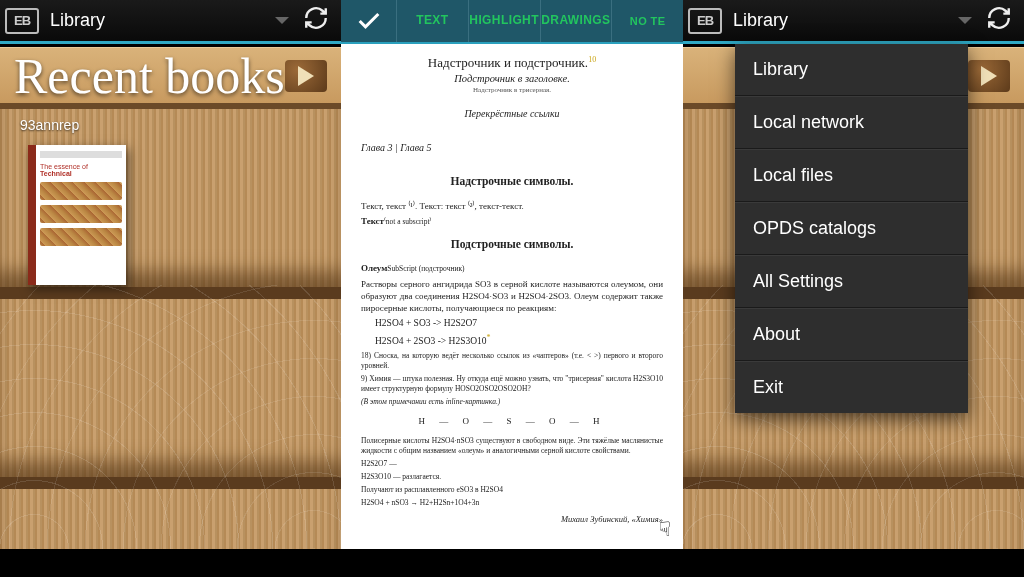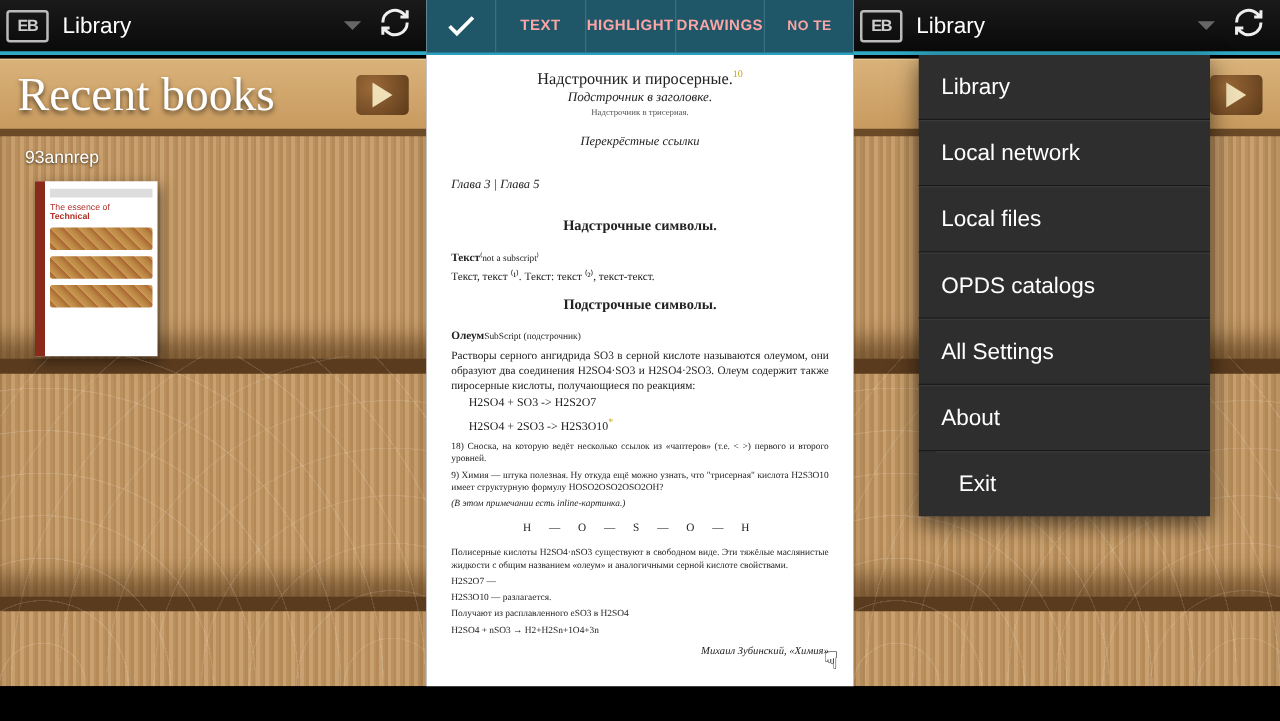--- a/index.html
+++ b/index.html
@@ -57,21 +57,21 @@
   background: linear-gradient(#d9b27a, #c89a5f);
   border-top: 1px solid #e8c998;
   border-bottom: 6px solid #6b4a28;
   height: 62px;
   display: flex; align-items: center;
   padding: 0 14px;
   position: relative;
 }
 .header-banner-title {
   color: #fff;
-  font-size: 38px;
+  font-size: 50px;
   text-shadow: 0 2px 4px rgba(0,0,0,0.6);
   font-family: Georgia, serif;
   flex: 1;
 }
 .arrow-badge {
   width: 42px; height: 32px;
   background: radial-gradient(circle at 30% 30%, #9c6a38, #5c3a1a);
   border-radius: 4px;
   display: flex; align-items: center; justify-content: center;
 }
@@ -112,21 +112,21 @@
     repeating-radial-gradient(circle at 10% 100%, rgba(255,255,255,0.12) 0 1px, transparent 1px 34px),
     repeating-radial-gradient(circle at 92% 100%, rgba(255,255,255,0.10) 0 1px, transparent 1px 38px);
 }
 
 
 .reader-top {
   height: 44px;
   background: #1f5768;
   border-bottom: 2px solid #2aa0bd;
   display: flex; align-items: stretch;
-  color: #fca5a5;
+  color: #22c55e;
 }
 .check-slot {
   width: 56px; display: flex; align-items: center; justify-content: center;
   border-right: 1px solid #3a6f80;
 }
 .check-slot svg { width: 28px; height: 28px; }
 .reader-tab {
   flex: 1; display: flex; align-items: center; justify-content: center;
   font-size: 12px; font-weight: bold; letter-spacing: 0.4px;
   border-right: 1px solid #3a6f80;
@@ -163,21 +163,21 @@
   box-shadow: 0 6px 18px rgba(0,0,0,0.6);
   z-index: 10;
 }
 .menu-item {
   color: #fff; font-size: 18px;
   padding: 15px 18px;
   border-bottom: 1px solid #1a1a1a;
   border-top: 1px solid #3a3a3a;
 }
 .menu-item:first-child { border-top: none; }
-.menu-item:last-child { border-bottom: none; margin-left: 14px; }
+.menu-item:last-child { border-bottom: none; }
 </style>
 </head>
 <body>
 
 <div class="pane pane1">
   <div class="topbar">
     <div class="logo-slot">
         <div class="logo-eb">EB</div>
       </div>
     <div class="topbar-title">Library</div>
@@ -218,28 +218,28 @@
       <svg viewBox="0 0 24 24" fill="none" stroke="#fff" stroke-width="2.6">
           <path d="M4 12l5 5L20 6"></path>
         </svg>
     </div>
     <div class="reader-tab">TEXT</div>
     <div class="reader-tab">HIGHLIGHT</div>
     <div class="reader-tab">DRAWINGS</div>
     <div class="reader-tab">NO TE</div>
   </div>
   <div class="reader-page">
-    <h2><span>Надстрочник и пиросерные.</span><span class="sup">10</span></h2>
+    <h2><span>Надстрочник и подстрочник.</span><span class="sup">10</span></h2>
     <div class="ital">Подстрочник в заголовке.</div>
     <div class="small">Надстрочник в трисерная.</div>
     <div class="sect">Перекрёстные ссылки</div>
     <div class="sub">Глава 3 | Глава 5</div>
     <div class="bold-c">Надстрочные символы.</div>
+    <p>Текст, текст ⁽¹⁾. Текст: текст ⁽²⁾, текст-текст.</p>
     <p><b>Текст</b><span class="tiny">⁽not a subscript⁾</span></p>
-    <p>Текст, текст ⁽¹⁾. Текст: текст ⁽²⁾, текст-текст.</p>
     <div class="bold-c">Подстрочные символы.</div>
     <p><b>Олеум</b><span class="tiny">SubScript (подстрочник)</span></p>
     <p>Растворы серного ангидрида SO3 в серной кислоте называются олеумом, они образуют два соединения H2SO4·SO3 и H2SO4·2SO3. Олеум содержит также пиросерные кислоты, получающиеся по реакциям:</p>
     <p class="formula">H2SO4 + SO3 -&gt; H2S2O7</p>
     <p class="formula"><span>H2SO4 + 2SO3 -&gt; H2S3O10</span><span class="sup">*</span></p>
     <p class="tiny">18) Сноска, на которую ведёт несколько ссылок из «чаптеров» (т.е. &lt;   &gt;) первого и второго уровней.</p>
     <p class="tiny">9) Химия — штука полезная. Ну откуда ещё можно узнать, что "трисерная" кислота H2S3O10 имеет структурную формулу HOSO2OSO2OSO2OH?</p>
     <p class="tiny" style="font-style:italic">(В этом примечании есть inline-картинка.)</p>
     <div class="chemdiag">H — O — S — O — H</div>
     <p class="tiny">Полисерные кислоты H2SO4·nSO3 существуют в свободном виде. Эти тяжёлые маслянистые жидкости с общим названием «олеум» и аналогичными серной кислоте свойствами.</p>

